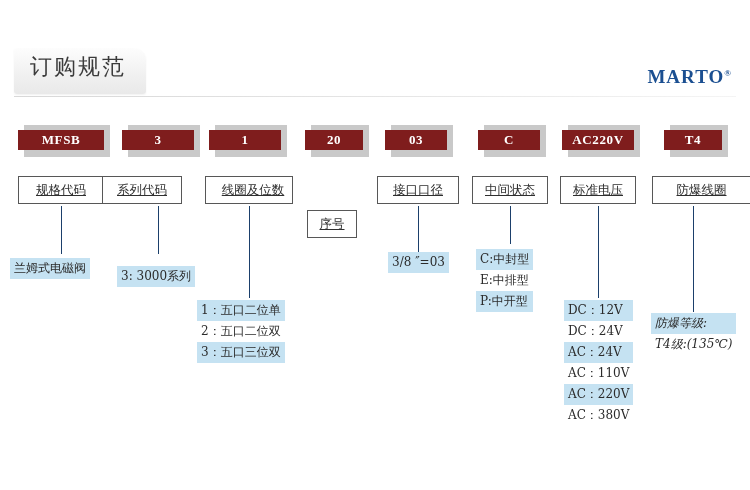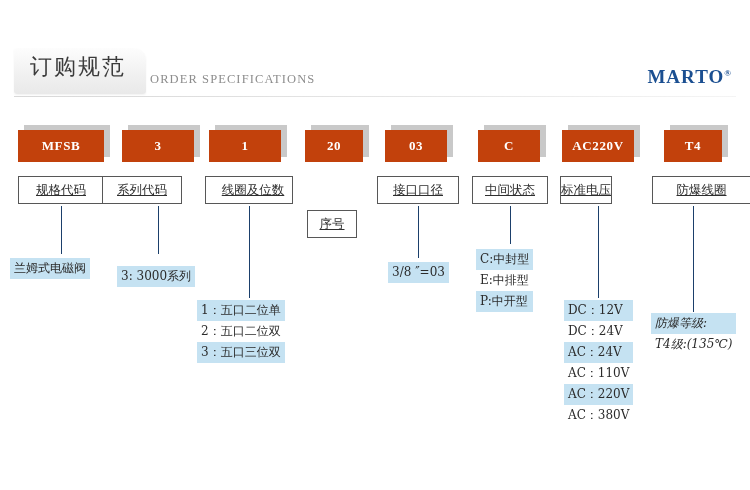--- a/index.html
+++ b/index.html
@@ -91,22 +91,22 @@
     top: -5px;
     width: 100%;
     height: 32px;
     background: #c9c9c9;
   }
   .code-box {
     position: absolute;
     left: 0;
     top: 0;
     width: 100%;
-    height: 32px;
-    background: #c2410c;
+    height: 20px;
+    background: #7f1d1d;
     color: #ffffff;
     font-size: 13px;
     font-weight: bold;
     letter-spacing: .6px;
     display: flex;
     align-items: center;
     justify-content: center;
     font-family: "Liberation Serif", "DejaVu Serif", serif;
   }
 
@@ -153,21 +153,20 @@
     background: #c5e2f2;
   }
 </style>
 </head>
 <body>
 
 <div id="header">
   <div id="header-plate"></div>
   <div id="header-rule"></div>
   <div id="title-cn">订购规范</div>
-  <div id="title-en">ORDER SPECIFICATIONS</div>
   <div id="brand"><span>MARTO</span><span class="reg">®</span></div>
 </div>
 
 <div id="diagram">
     <div class="code-wrap" style="left: 18px; width: 86px;">
       <div class="code-shadow"></div>
       <div class="code-box">MFSB</div>
     </div>
     <div class="label-box" style="left: 18px; width: 86px; top: 176px;">规格代码</div>
     <div class="connector" style="left: 61px; top: 206px; height: 48px;"></div>
@@ -198,39 +197,39 @@
       <div class="code-shadow"></div>
       <div class="code-box">20</div>
     </div>
     <div class="label-box" style="left: 307px; width: 50px; top: 176px; margin-top: 34px;">序号</div>
     <div class="code-wrap" style="left: 385px; width: 62px;">
       <div class="code-shadow"></div>
       <div class="code-box">03</div>
     </div>
     <div class="label-box" style="left: 377px; width: 82px; top: 176px;">接口口径</div>
     <div class="connector" style="left: 418px; top: 206px; height: 52px;"></div>
-    <div class="opt-list" style="left: 380px; top: 262px; padding-left: 8px;">
+    <div class="opt-list" style="left: 380px; top: 252px; padding-left: 8px;">
       <span class="opt hl">3/8 ″=03</span>
     </div>
     <div class="code-wrap" style="left: 478px; width: 62px;">
       <div class="code-shadow"></div>
       <div class="code-box">C</div>
     </div>
     <div class="label-box" style="left: 472px; width: 76px; top: 176px;">中间状态</div>
     <div class="connector" style="left: 510px; top: 206px; height: 38px;"></div>
     <div class="opt-list" style="left: 476px; top: 249px;">
       <span class="opt hl">C:中封型</span>
       <span class="opt">E:中排型</span>
       <span class="opt hl">P:中开型</span>
     </div>
     <div class="code-wrap" style="left: 562px; width: 72px;">
       <div class="code-shadow"></div>
       <div class="code-box">AC220V</div>
     </div>
-    <div class="label-box" style="left: 560px; width: 52px; top: 176px;">标准电压</div>
+    <div class="label-box" style="left: 560px; width: 76px; top: 176px;">标准电压</div>
     <div class="connector" style="left: 598px; top: 206px; height: 92px;"></div>
     <div class="opt-list" style="left: 564px; top: 300px;">
       <span class="opt hl">DC：12V</span>
       <span class="opt">DC：24V</span>
       <span class="opt hl">AC：24V</span>
       <span class="opt">AC：110V</span>
       <span class="opt hl">AC：220V</span>
       <span class="opt">AC：380V</span>
     </div>
     <div class="code-wrap" style="left: 664px; width: 58px;">

